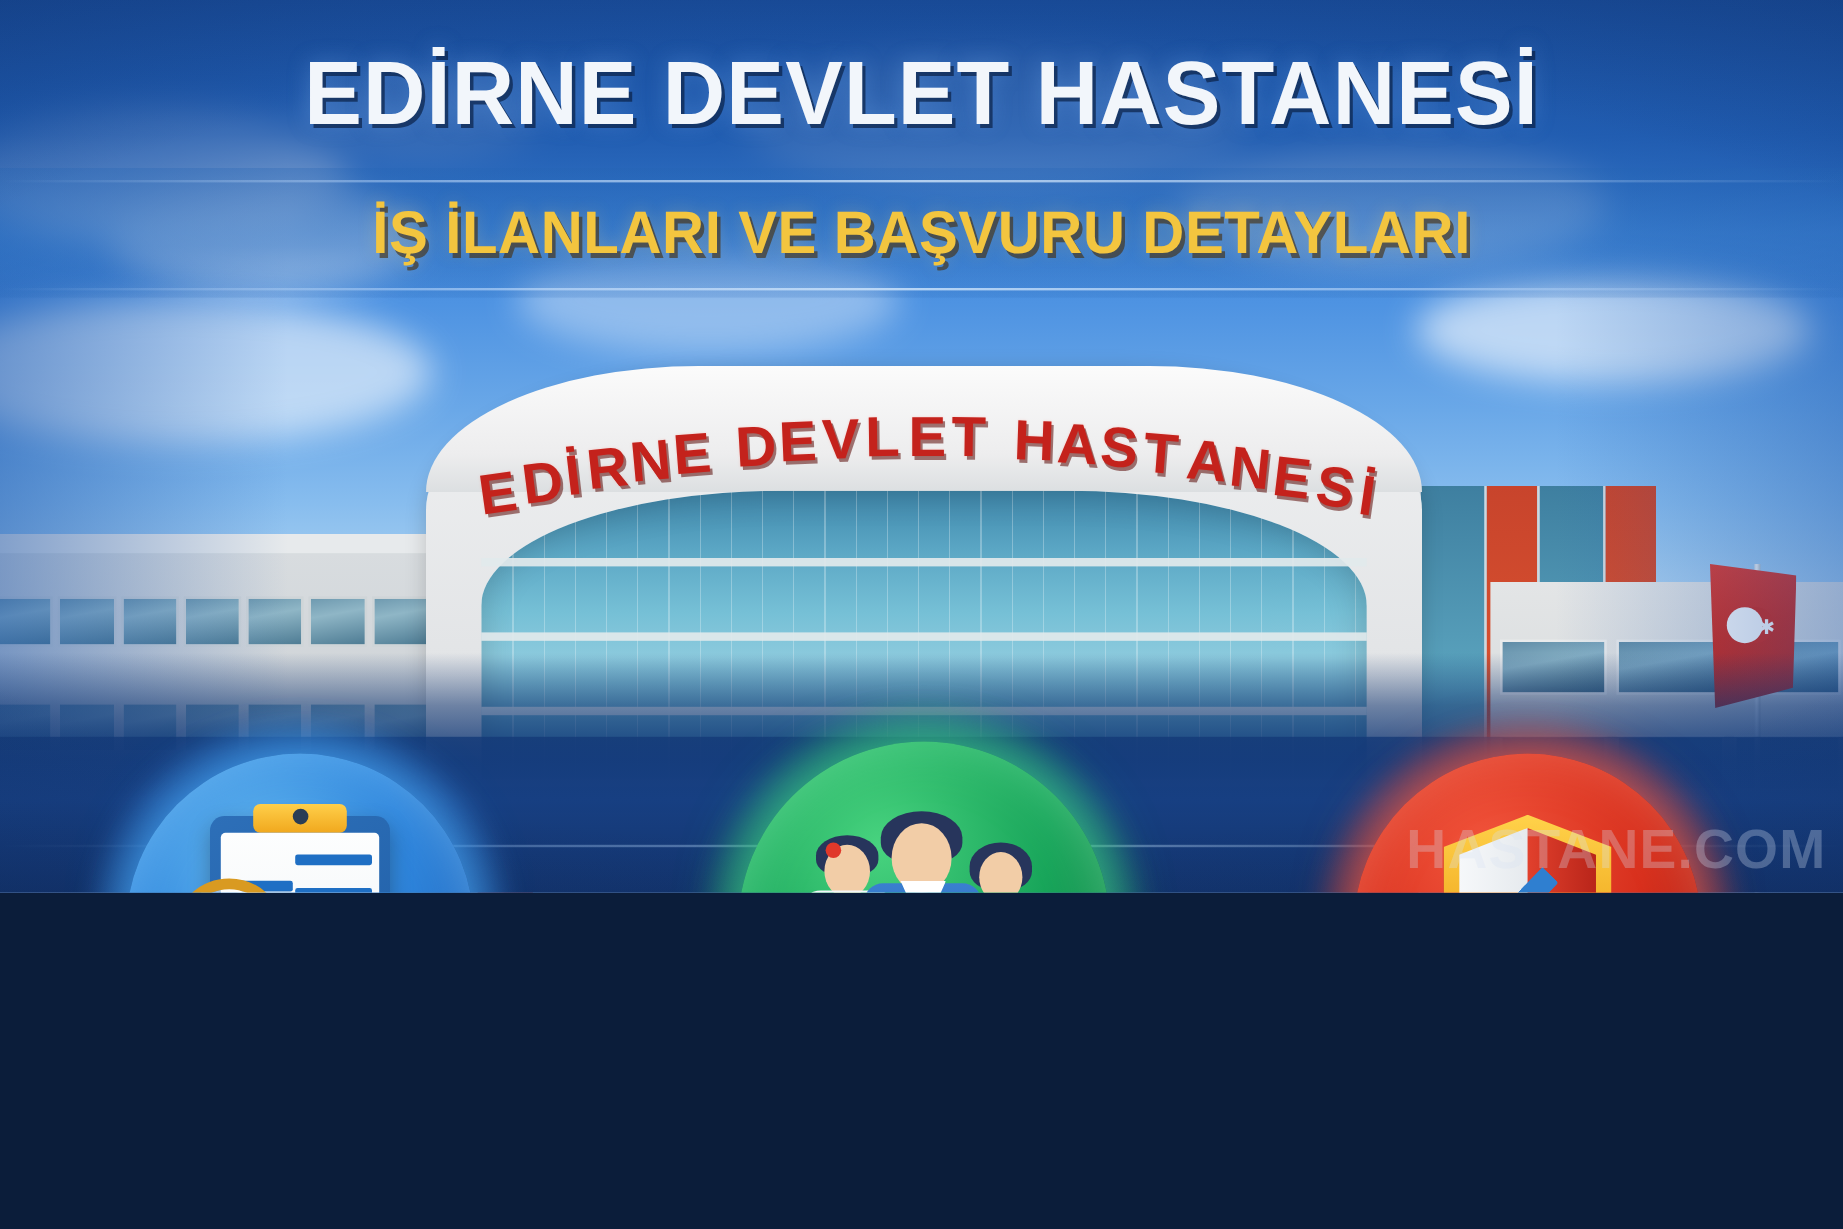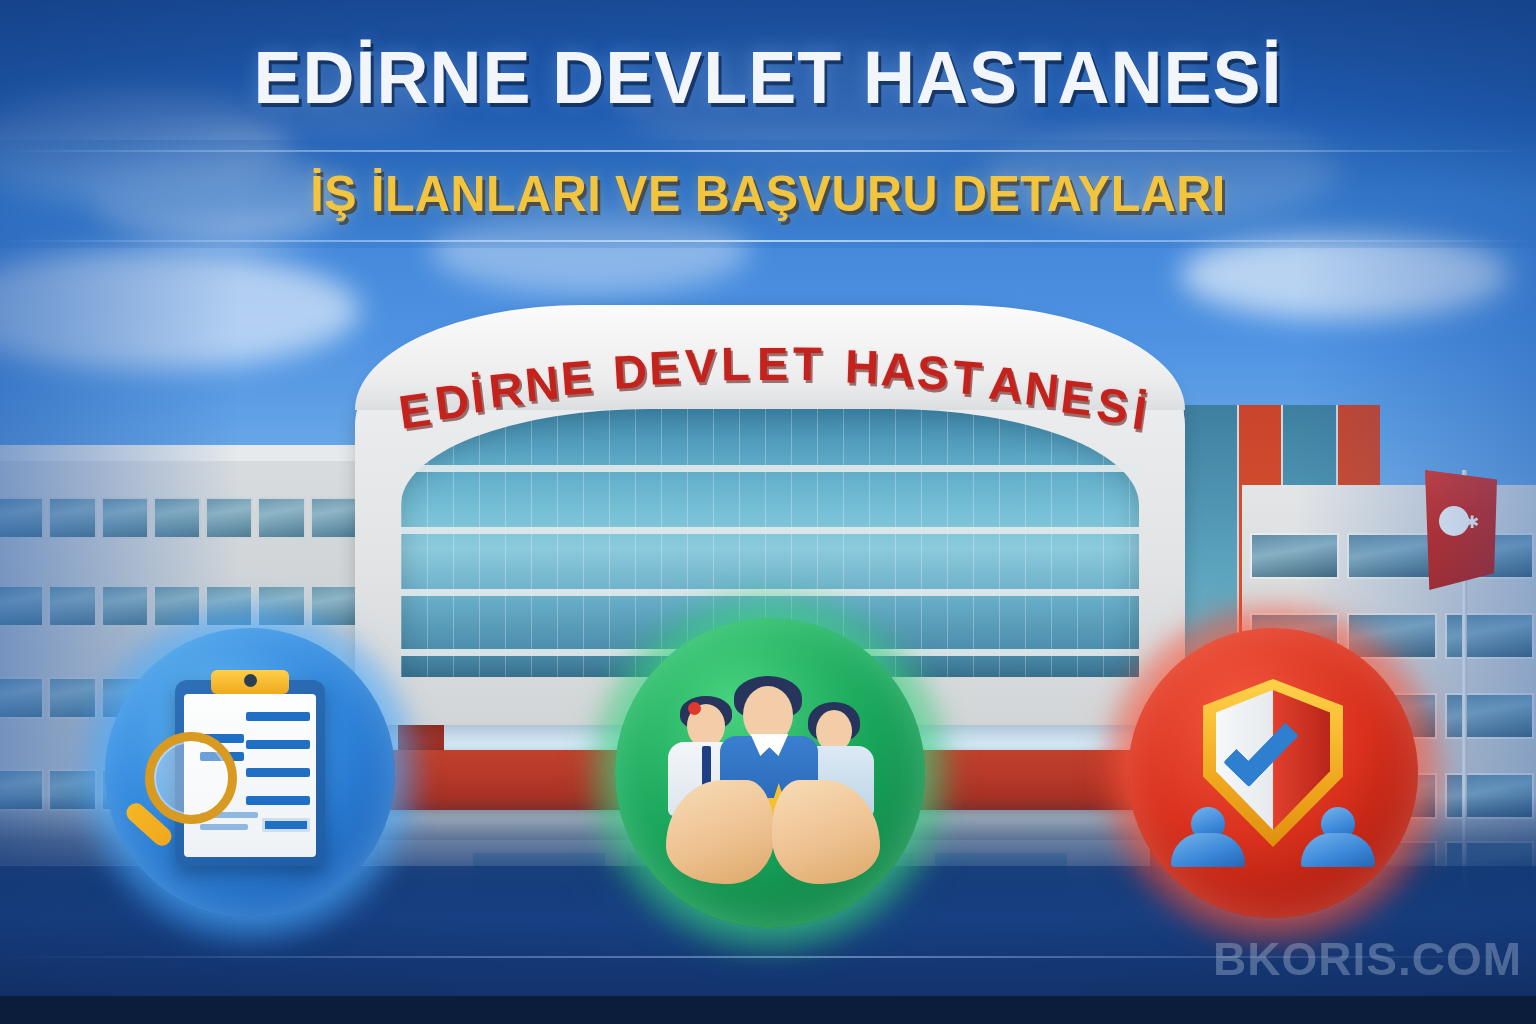--- a/index.html
+++ b/index.html
@@ -1,18 +1,18 @@
 <!DOCTYPE html>
 <html><head>
 <meta charset="utf-8">
 <style>
   html,body{margin:0;padding:0;background:#0b1d3a;}
   *{box-sizing:border-box;}
   .stage{
-    position:relative;width:1536px;height:996px;overflow:hidden;
+    position:relative;width:1536px;height:744px;overflow:hidden;
     font-family:"Liberation Sans", sans-serif;
     background:#1b4f9c;
   }
 
   
   .sky{position:absolute;inset:0;
     background:
       linear-gradient(180deg,#2f6fc4 0%,#3e82d6 18%,#4e93e2 34%,#6aa8e8 46%,#86bcee 56%,#9cc9f0 62%,#b3d6f3 68%,#cfe4f5 74%, #e9f1f8 80%, #f2f6fa 100%);
   }
   .cloud{position:absolute;border-radius:50%;background:rgba(255,255,255,.82);filter:blur(14px);}
@@ -476,15 +476,15 @@
         <div class="shield">
           <div class="half"></div>
           <div class="tick"></div>
         </div>
       </div>
     </div>
   </div>
 
   <div class="title">EDİRNE DEVLET HASTANESİ</div>
   <div class="subtitle">İŞ İLANLARI VE BAŞVURU DETAYLARI</div>
-  <div class="watermark">BKORIS.COM</div>
+  <div class="watermark">HASTANE.COM</div>
 
 </div>
 
 </body></html>

